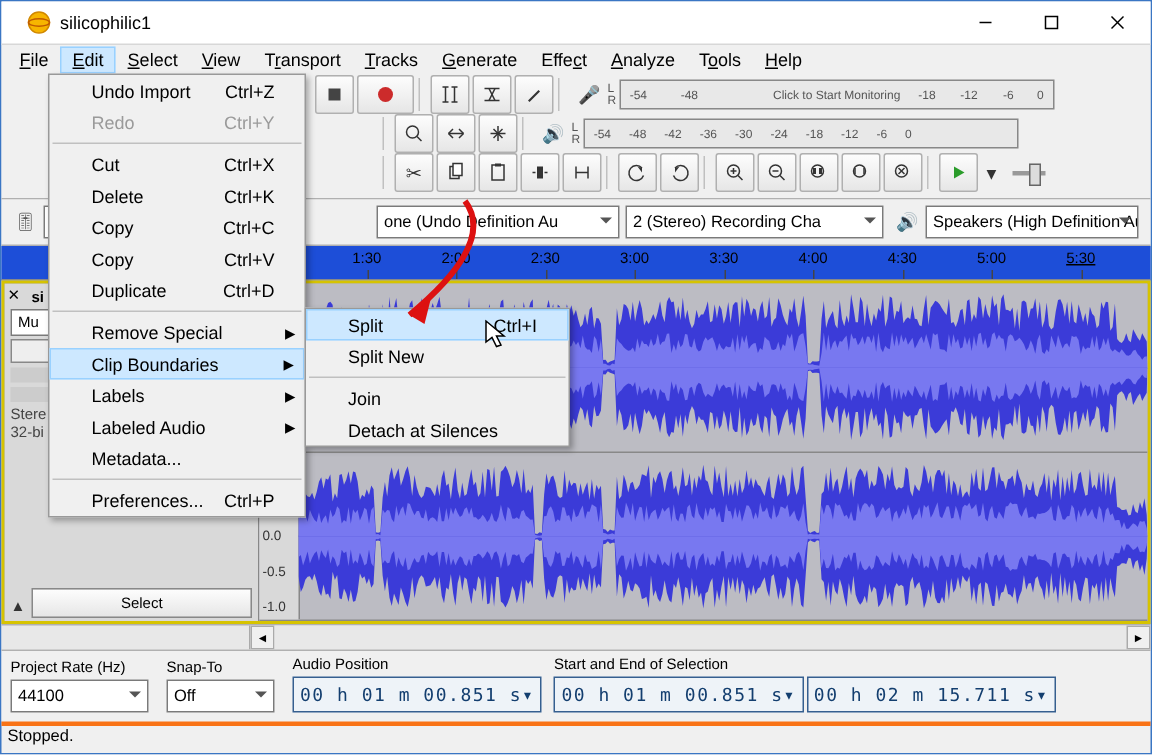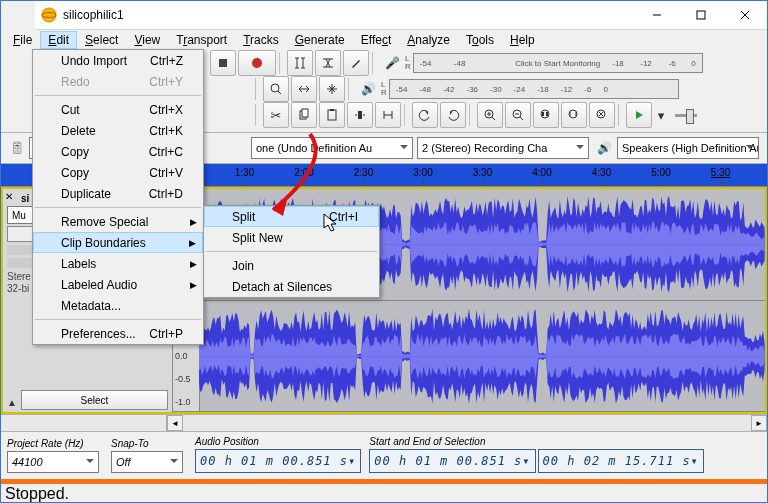--- a/index.html
+++ b/index.html
@@ -1,18 +1,18 @@
 <!DOCTYPE html>
 <html><head>
 <meta charset="utf-8">
 <style>
   html,body{margin:0;padding:0;font-family:"Segoe UI",Tahoma,sans-serif;font-size:12px;color:#000;background:#fff;width:768px;height:503px;overflow:hidden;}
   .window{width:766px;height:501px;border:1px solid #3a76c4;display:flex;flex-direction:column;background:#f0f0f0;}
   
-  .titlebar{height:28px;background:#fff;display:flex;align-items:center;padding-left:6px;border-bottom:1px solid #d7d7d7;margin-left:34px;}
+  .titlebar{height:28px;background:#fff;display:flex;align-items:center;padding-left:17px;border-bottom:1px solid #d7d7d7;}
   .titlebar .app-icon{width:16px;height:16px;margin-right:6px;}
   .titlebar .title{flex:1;font-size:12px;}
   .win-btns{display:flex;}
   .win-btn{width:44px;height:28px;display:flex;align-items:center;justify-content:center;}
   
   .menubar{height:20px;display:flex;align-items:center;padding:0 4px;background:#f0f0f0;}
   .menubar .menu-item{padding:2px 8px;cursor:default;}
   .menubar .menu-item.open{background:#cde8ff;border:1px solid #99d1ff;padding:1px 7px;}
   .menubar .menu-item span{}
   
@@ -58,24 +58,24 @@
   .dropdown{position:absolute;background:#f0f0f0;border:1px solid #999;box-shadow:2px 2px 4px rgba(0,0,0,.3);z-index:100;}
   .dropdown .ditem{display:flex;align-items:center;height:21px;padding:0 20px 0 28px;position:relative;white-space:nowrap;}
   .dropdown .ditem.disabled{color:#9a9a9a;}
   .dropdown .ditem.highlight{background:#cde8ff;border:1px solid #99d1ff;height:19px;padding:0 19px 0 27px;}
   .dropdown .ditem .shortcut{position:absolute;right:20px;}
   .dropdown .ditem .sub{position:absolute;right:6px;font-size:9px;}
   .dropdown .sep{height:1px;background:#c0c0c0;margin:3px 2px;}
   
   .bottombar{background:#f0f0f0;border-top:1px solid #b0b0b0;padding:4px 6px 2px;}
   .btm-row{display:flex;align-items:flex-end;gap:8px;margin-bottom:4px;}
-  .btm-group{display:flex;flex-direction:column;font-size:10px;font-style:italic;}
+  .btm-group{display:flex;flex-direction:column;font-size:10px;}
   .btm-group .label{margin-bottom:2px;}
   .time-display{height:20px;border:1px solid #365f8f;background:#eef3f8;font-family:monospace;font-size:12px;padding:1px 4px;letter-spacing:1px;color:#133e6f;display:flex;align-items:center;}
-  .status{height:16px;border-top:5px solid #f97316;padding:1px 4px;font-size:16px;}
+  .status{height:16px;border-top:3px solid #f97316;padding:1px 4px;font-size:11px;}
   
   .arrow-anno{position:absolute;z-index:200;pointer-events:none;}
   
   .hscroll{height:16px;background:#e8e8e8;border-top:1px solid #b0b0b0;display:flex;}
   .hscroll .sb-btn{width:16px;height:16px;border:1px solid #aaa;background:#f0f0f0;display:flex;align-items:center;justify-content:center;font-size:8px;box-sizing:border-box;}
   .hscroll .track{flex:1;background:#e8e8e8;}
   
   .cursor{position:absolute;z-index:300;pointer-events:none;}
 </style>
 </head>

